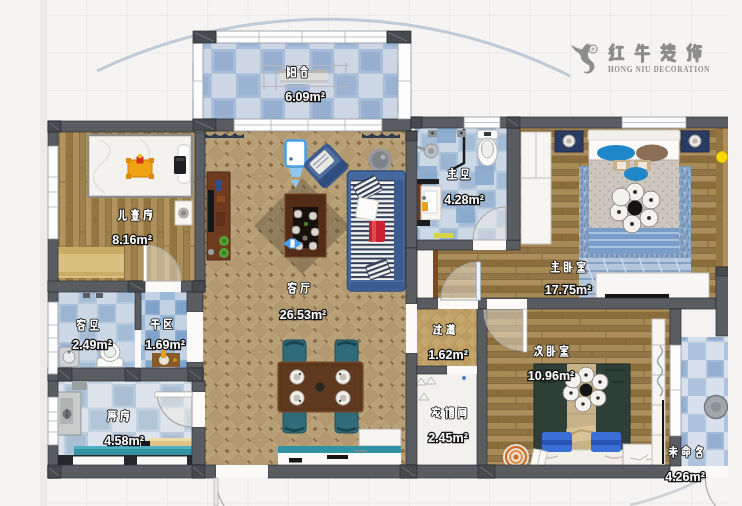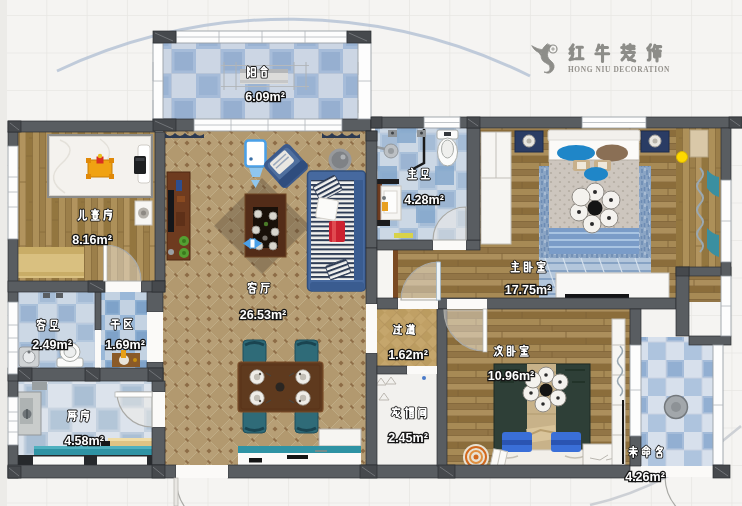--- a/index.html
+++ b/index.html
@@ -1,16 +1,16 @@
 <!DOCTYPE html>
 <html><head>
 <meta charset="utf-8">
 <style>
 html,body{margin:0;padding:0;background:#f5f4f2;}
-#wrap{width:742px;height:506px;overflow:hidden;position:relative;font-family:"Liberation Sans",sans-serif;}
+#wrap{width:688px;height:506px;overflow:hidden;position:relative;font-family:"Liberation Sans",sans-serif;margin-left:40px;}
 </style>
 </head>
 <body>
 <div id="wrap">
 <svg width="742" height="506" viewBox="0 0 742 506" xmlns="http://www.w3.org/2000/svg">
 <defs>
 <pattern id="grid" width="40.3" height="37.5" patternUnits="userSpaceOnUse" patternTransform="translate(7,16)">
 <rect width="40.3" height="37.5" fill="#f5f4f2"></rect>
 <path d="M40,0V37.5M0,37.3H40.3" stroke="#e8e7e4" stroke-width="1" fill="none"></path>
 </pattern>

